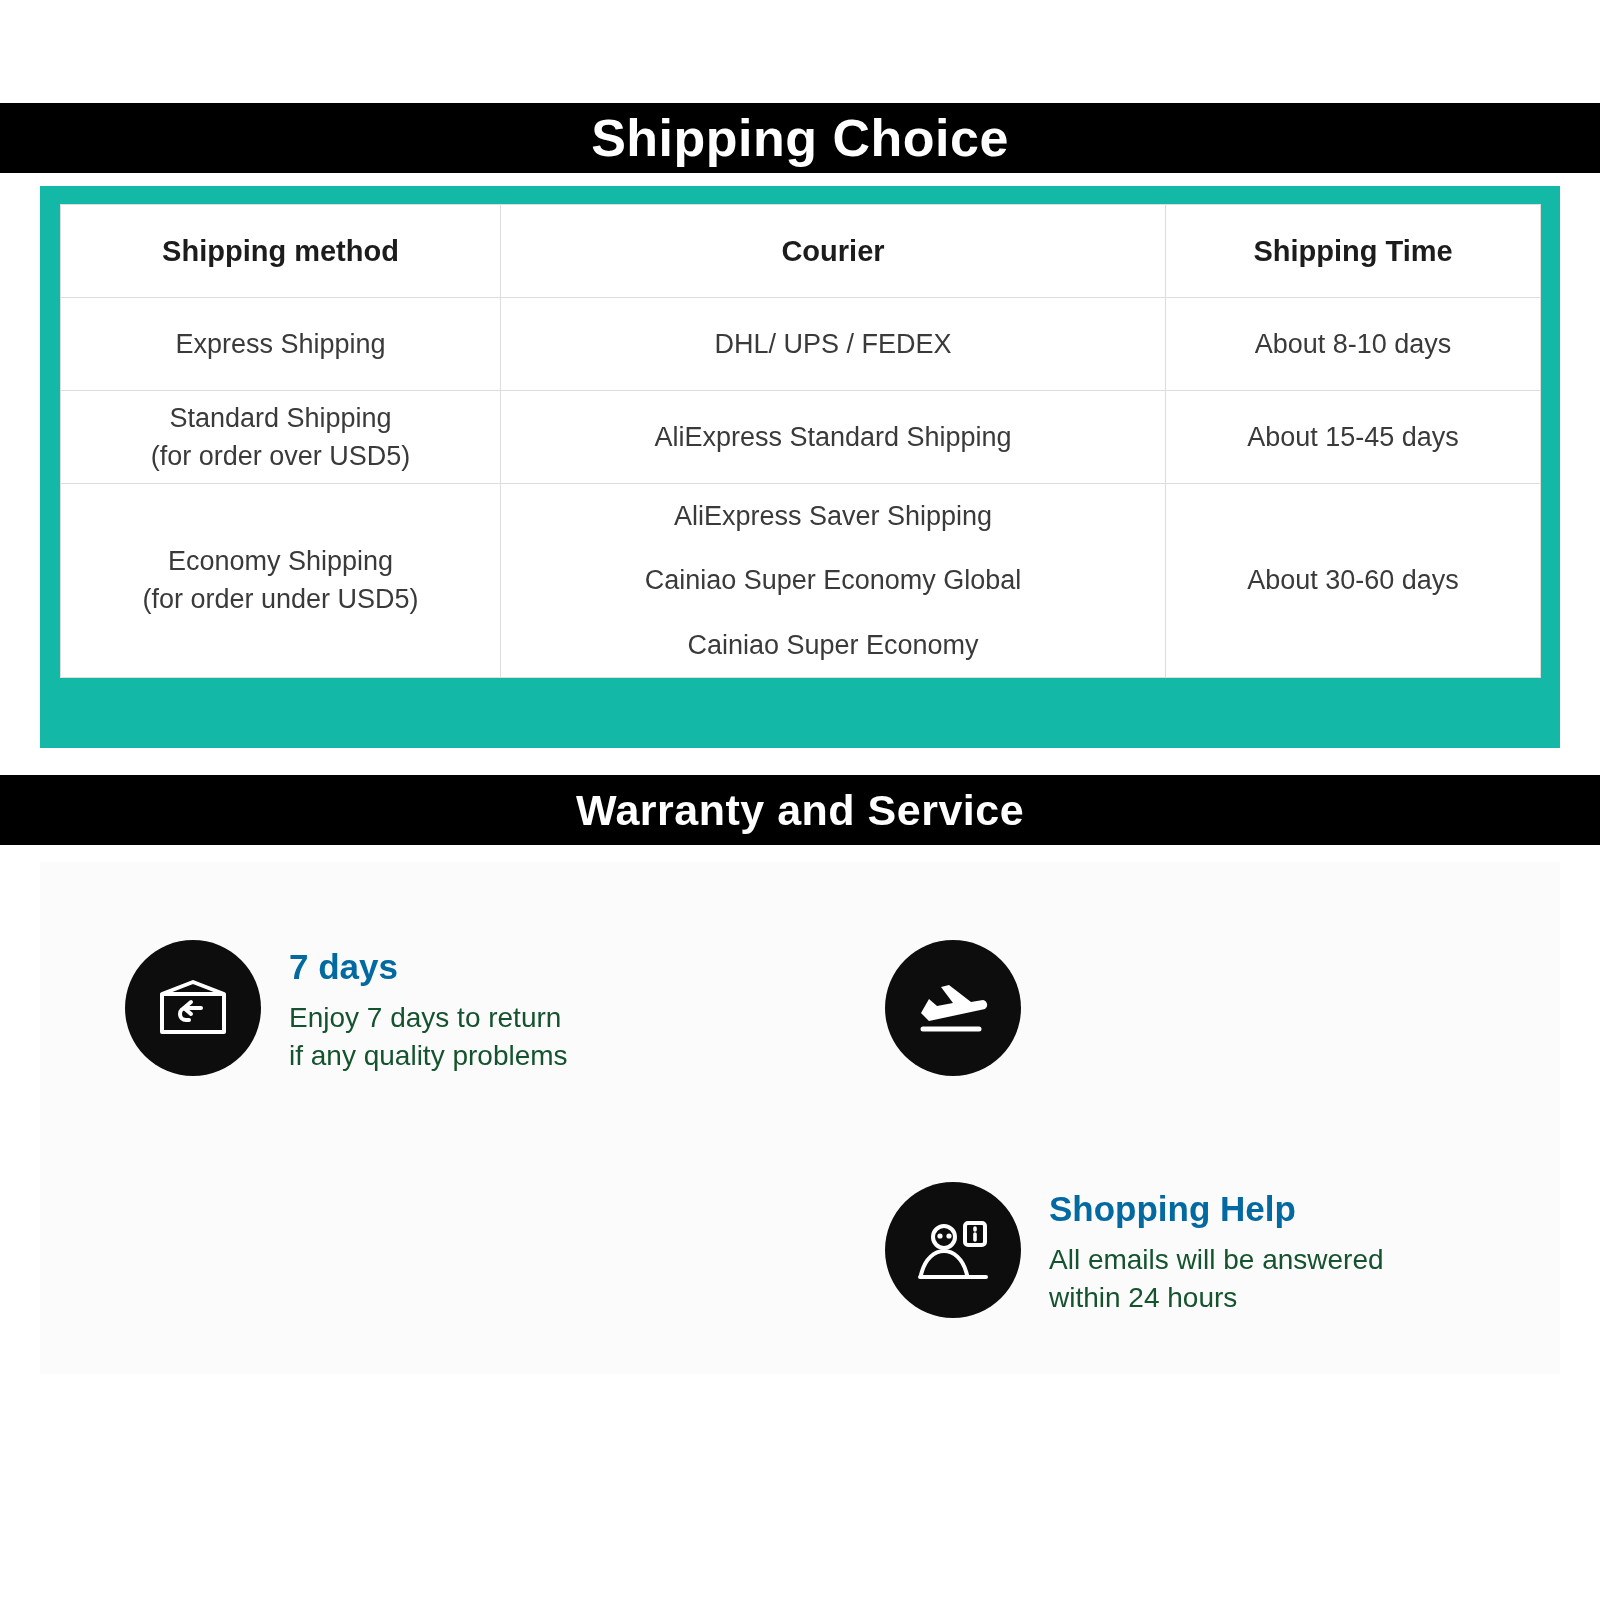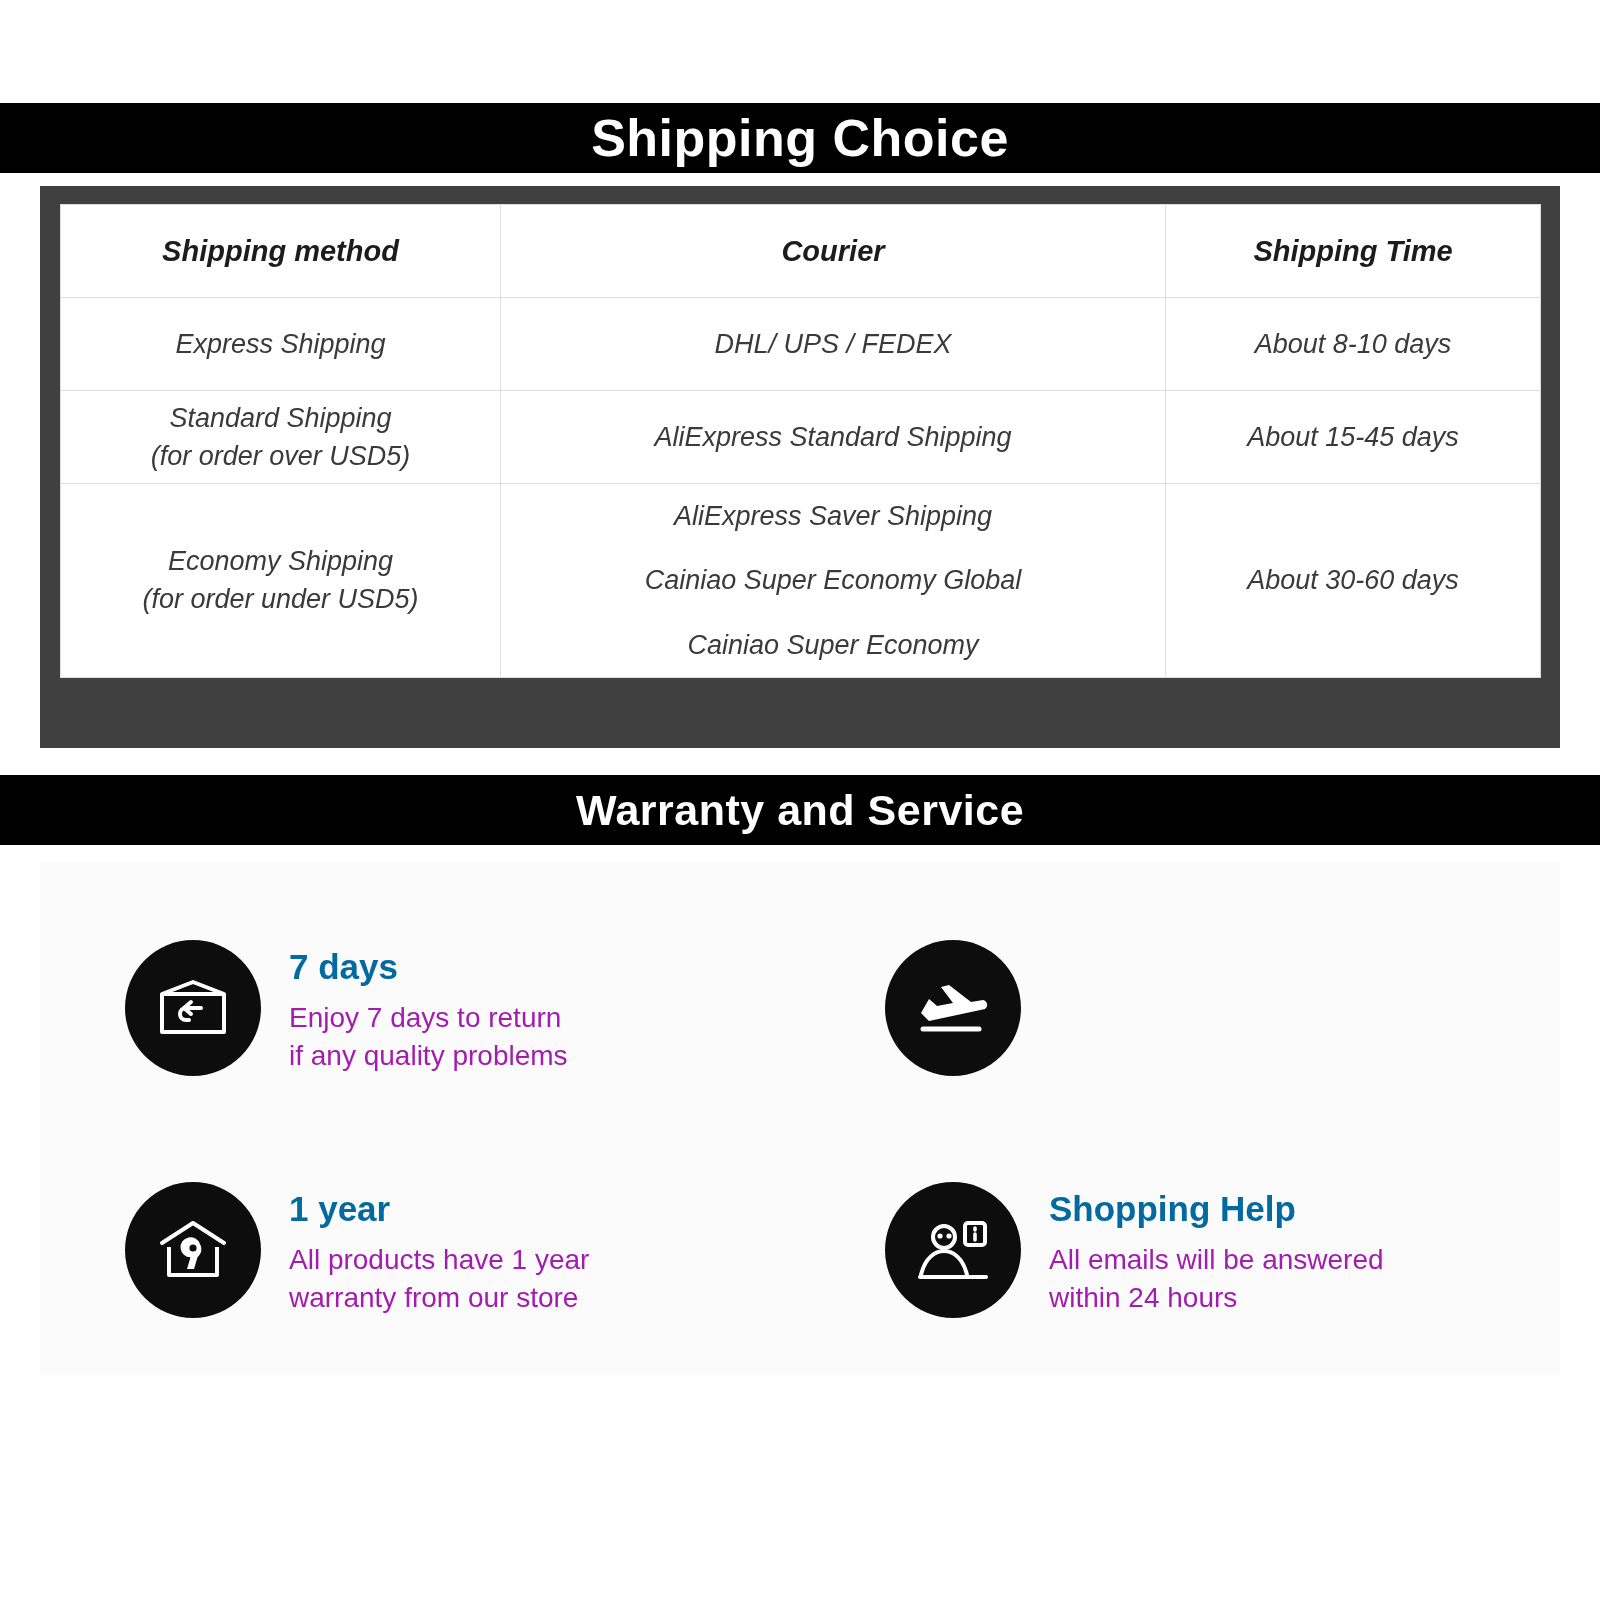--- a/index.html
+++ b/index.html
@@ -44,23 +44,22 @@
     font-size: 43px;
   }
 
   
   .ship-card {
     position: absolute;
     left: 40px;
     top: 186px;
     width: 1520px;
     height: 562px;
-    background: #404040;
+    background: #14b8a6;
     box-sizing: border-box;
-    font-style: italic;
   }
   table.ship-table {
     position: absolute;
     left: 20px;
     top: 18px;
     width: 1480px;
     border-collapse: collapse;
     background: #ffffff;
     table-layout: fixed;
   }
@@ -137,21 +136,21 @@
   }
   .feature-title {
     font-size: 35px;
     font-weight: bold;
     color: #0369a1;
     margin: 0 0 12px 0;
     line-height: 1.1;
   }
   .feature-desc {
     font-size: 28px;
-    color: #a21caf;
+    color: #14532d;
     line-height: 1.38;
     margin: 0;
     white-space: pre-line;
   }
 </style>
 </head>
 <body>
 
 <div class="banner banner-shipping">Shipping Choice</div>
 
@@ -219,35 +218,20 @@
 
   <div class="feature f2">
     <div class="icon-circle">
       <svg width="80" height="62" viewBox="0 0 80 62" fill="none">
         <path d="M8 36 L16 22 L24 29 L40 26 L28 10 L36 8 L58 25 L70 23 a5 5 0 0 1 2 9 L16 44 Z" fill="#ffffff"></path>
         <path d="M10 52 H66" stroke="#ffffff" stroke-width="5" stroke-linecap="round"></path>
       </svg>
     </div>
   </div>
 
-  <div class="feature f3">
-    <div class="icon-circle">
-      <svg width="74" height="66" viewBox="0 0 74 66" fill="none">
-        <path d="M6 26 L37 6 L68 26" stroke="#ffffff" stroke-width="4" stroke-linecap="round" stroke-linejoin="round" fill="none"></path>
-        <path d="M13 30 V58 H61 V30" stroke="#ffffff" stroke-width="4" stroke-linejoin="round" fill="none"></path>
-        <path d="M44 27 a10 10 0 1 0 -9.5 13.2 L31 52 h7 l3.5 -11.8 A10 10 0 0 0 44 27 Z" fill="#ffffff"></path>
-        <circle cx="37" cy="31" r="3.6" fill="#0d0d0d"></circle>
-      </svg>
-    </div>
-    <div class="feature-text">
-      <p class="feature-title">1 year</p>
-      <p class="feature-desc">All products have 1 year
-warranty from our store</p>
-    </div>
-  </div>
 
   <div class="feature f4">
     <div class="icon-circle">
       <svg width="80" height="66" viewBox="0 0 80 66" fill="none">
         <circle cx="31" cy="20" r="11" stroke="#ffffff" stroke-width="4" fill="none"></circle>
         <circle cx="27" cy="19" r="2.6" fill="#ffffff"></circle>
         <circle cx="36" cy="19" r="2.6" fill="#ffffff"></circle>
         <path d="M8 58 C12 41 22 34 31 34 C40 34 50 41 54 58" stroke="#ffffff" stroke-width="4" fill="none" stroke-linecap="round"></path>
         <path d="M7 60 H73" stroke="#ffffff" stroke-width="4" stroke-linecap="round"></path>
         <rect x="52" y="6" width="20" height="22" rx="3" stroke="#ffffff" stroke-width="4" fill="none"></rect>

